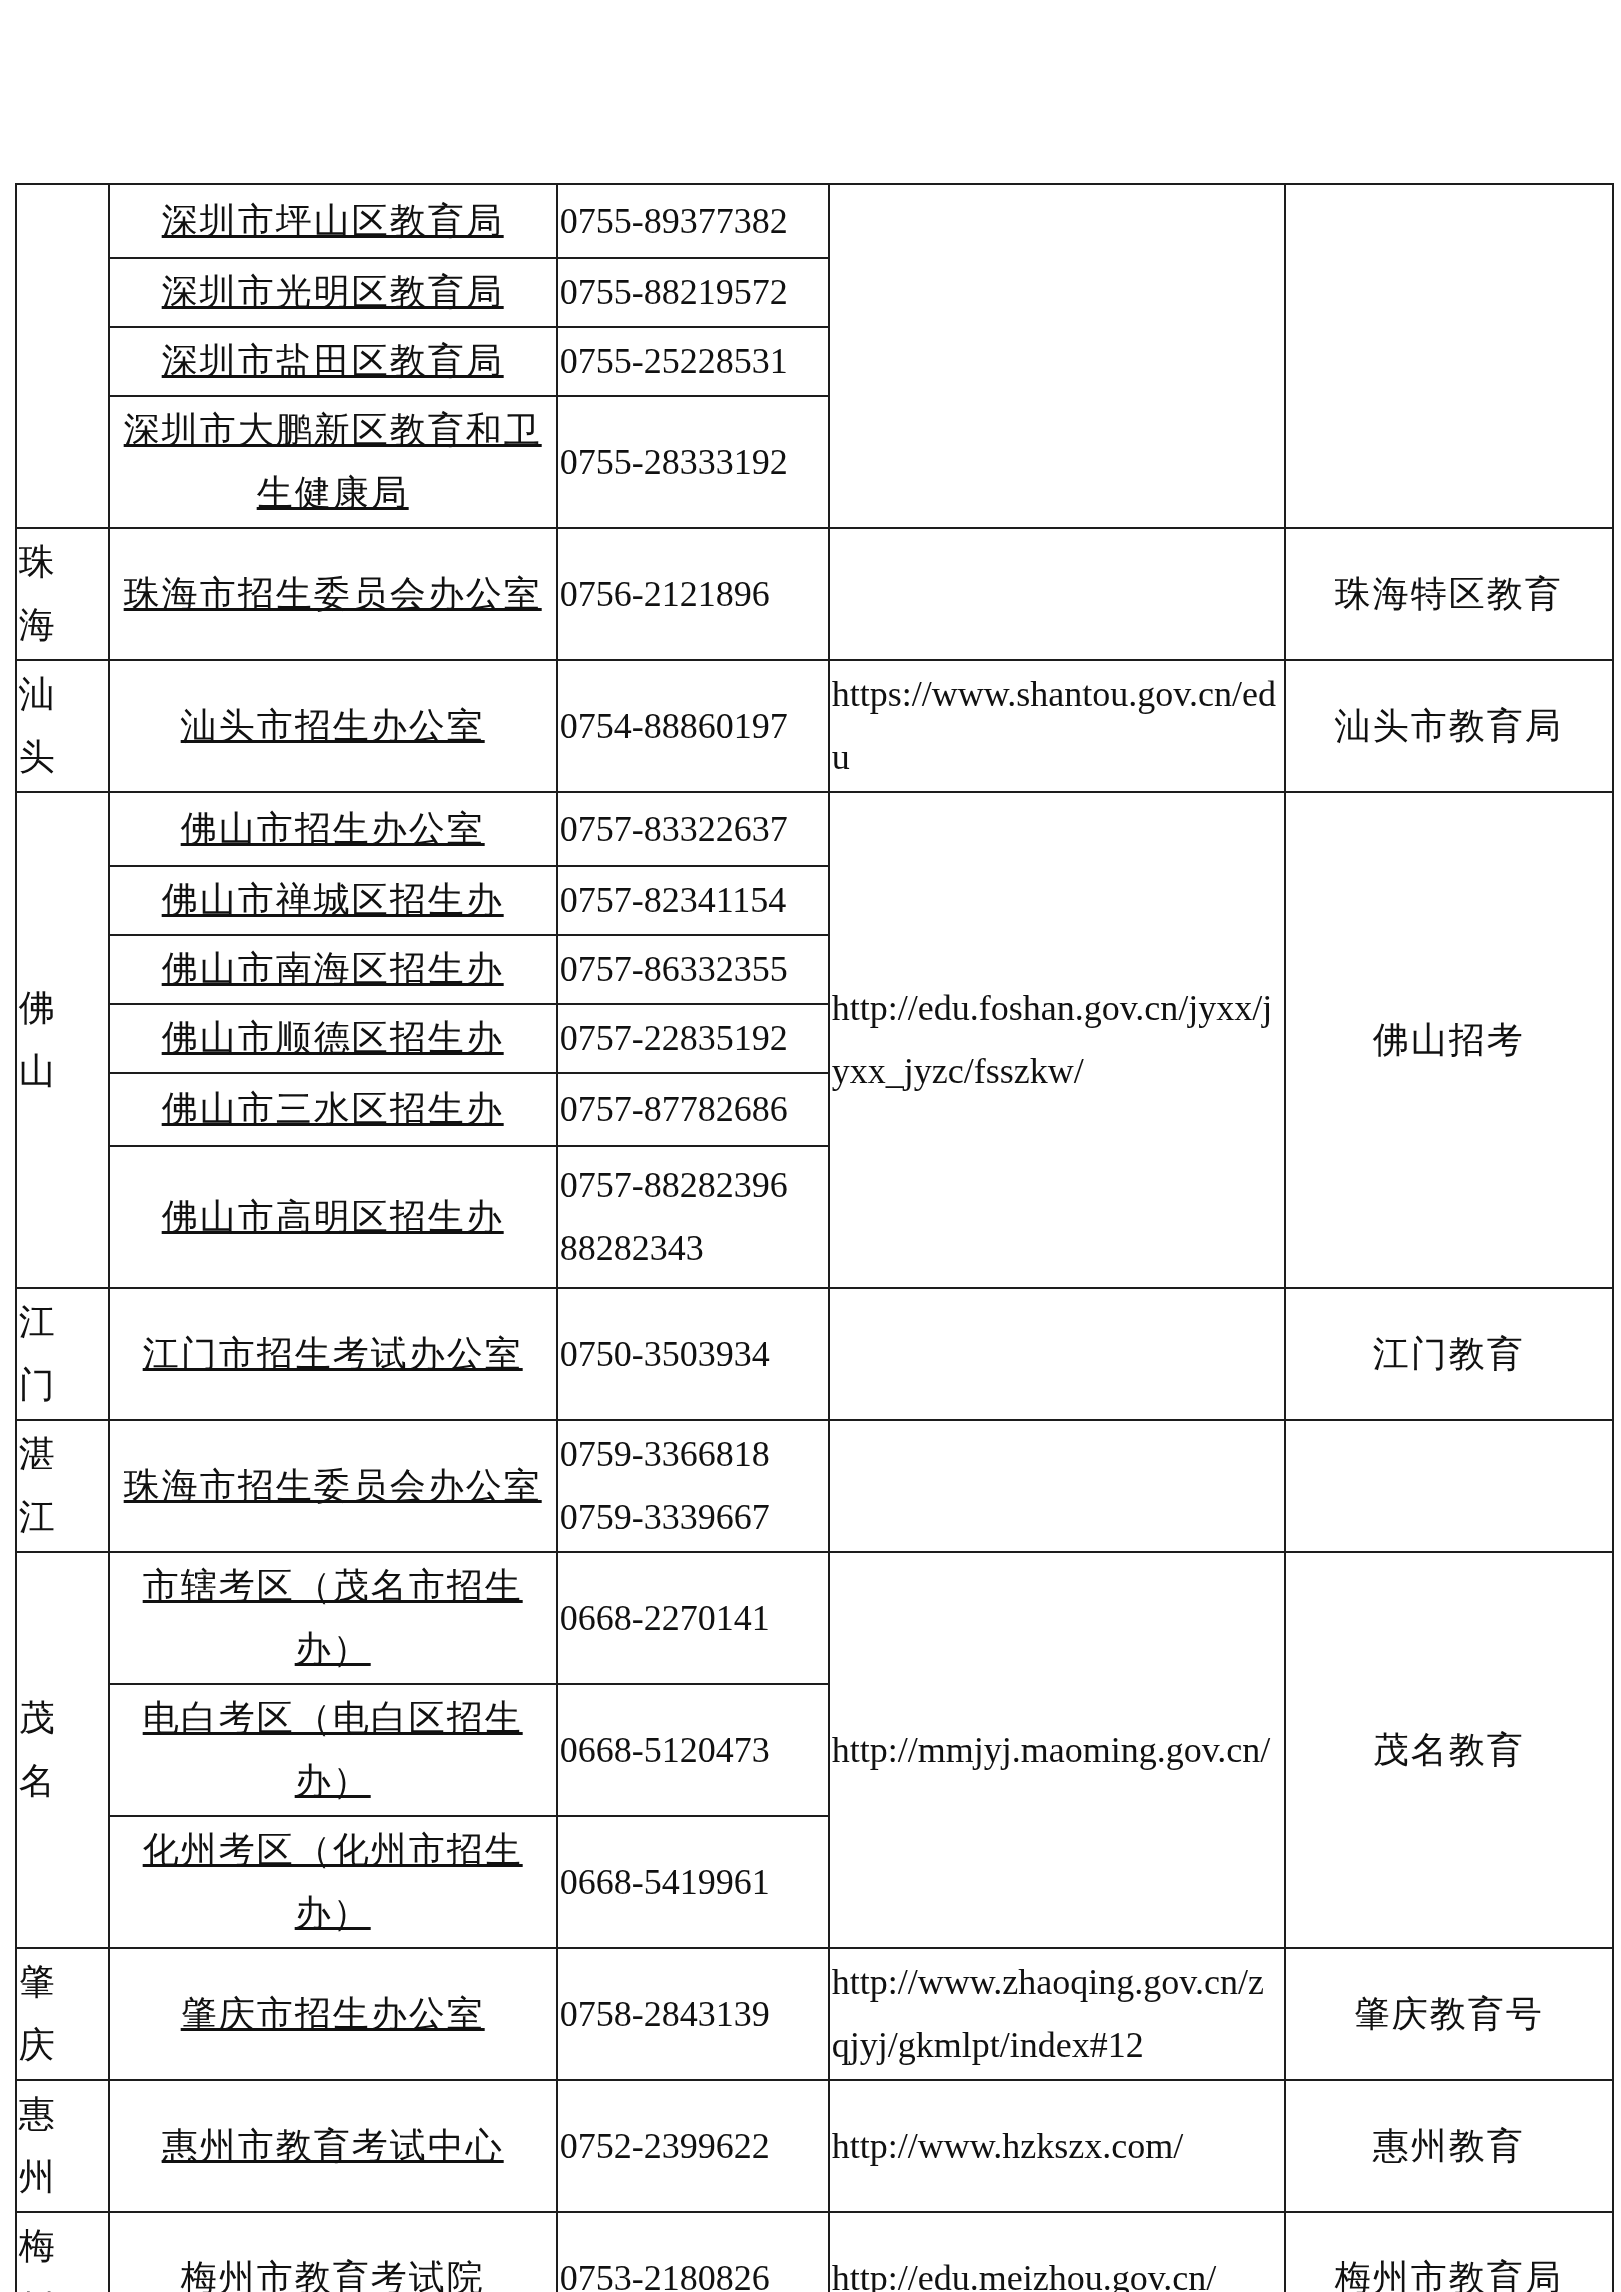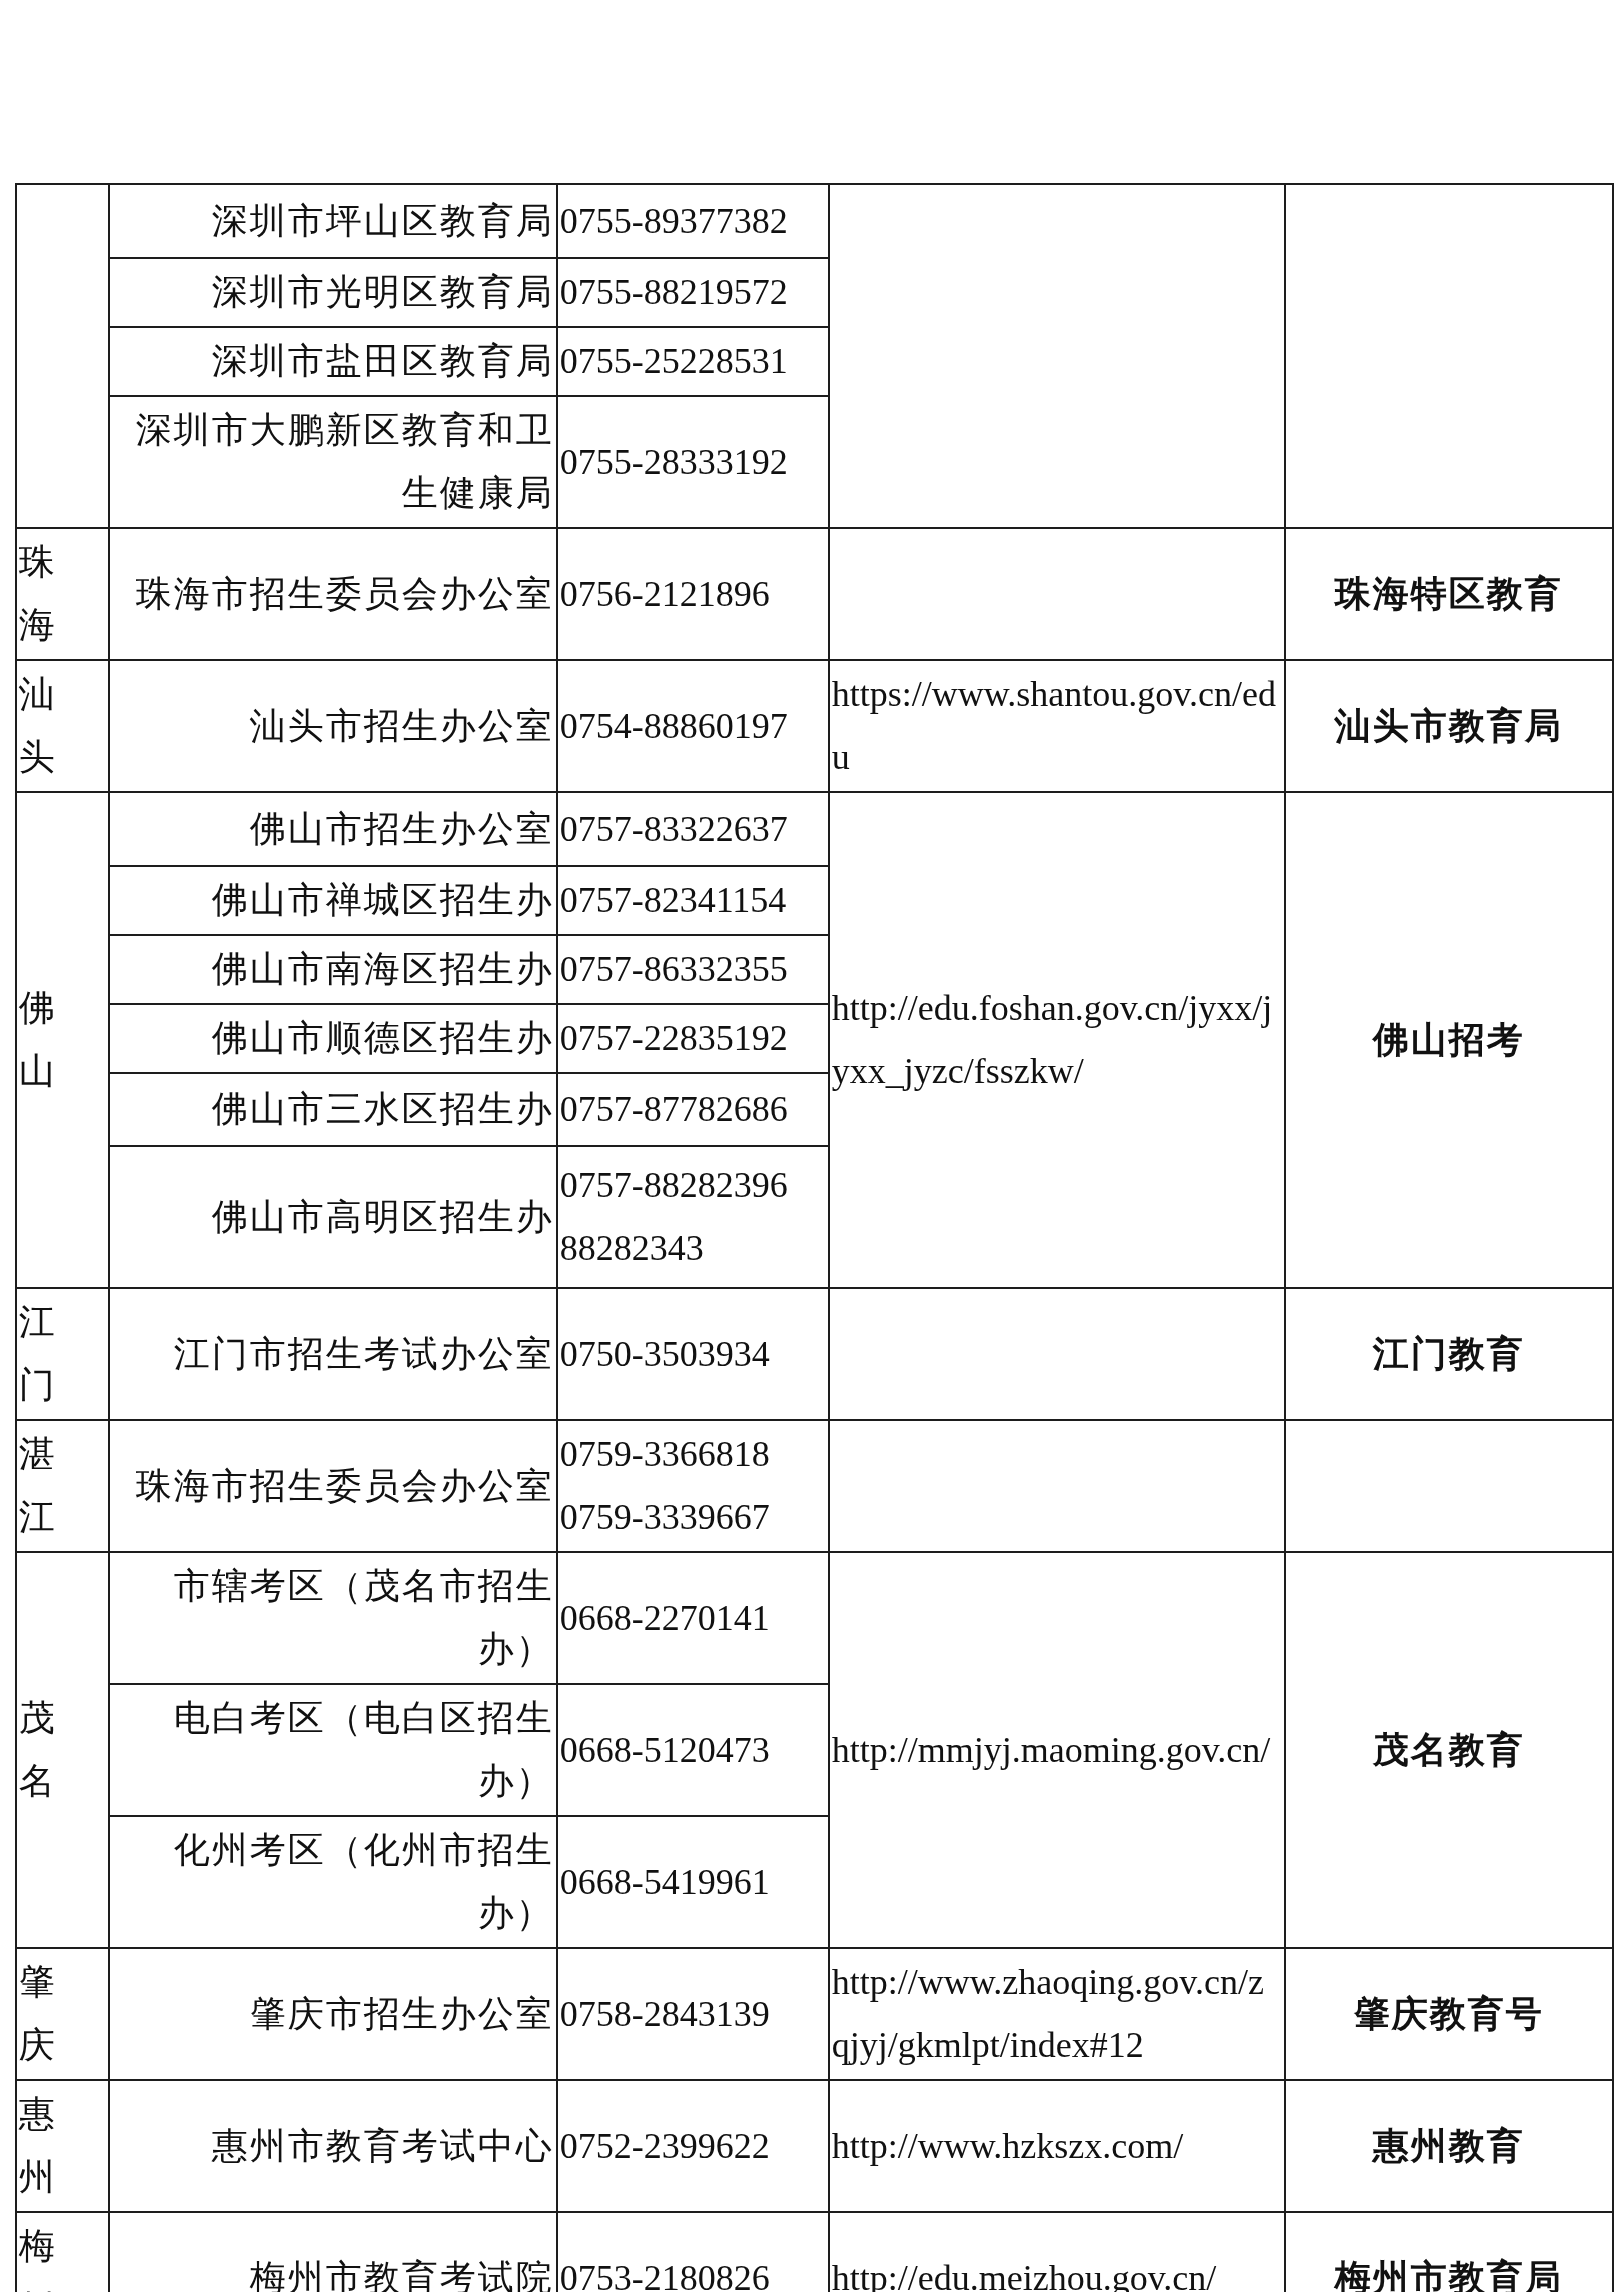--- a/index.html
+++ b/index.html
@@ -28,36 +28,36 @@
     font-size: 36px;
     line-height: 63px;
     vertical-align: middle;
     padding: 2px 2px;
     overflow: hidden;
   }
   td.city {
     letter-spacing: 11.8px;
   }
   td.office {
-    text-align: right;
+    text-align: center;
     padding-left: 8.8px;
     letter-spacing: 2px;
+    text-decoration: underline;
   }
   td.phone {
     white-space: pre-line;
   }
   td.url {
     text-align: left;
     padding-left: 3.9px;
     word-break: break-all;
   }
   td.wechat {
     text-align: center;
     letter-spacing: 2px;
-    font-weight: bold;
   }
 </style>
 </head>
 <body>
 
 <table class="doc-table">
   <colgroup>
     <col style="width:93px">
     <col style="width:448px">
     <col style="width:272px">

